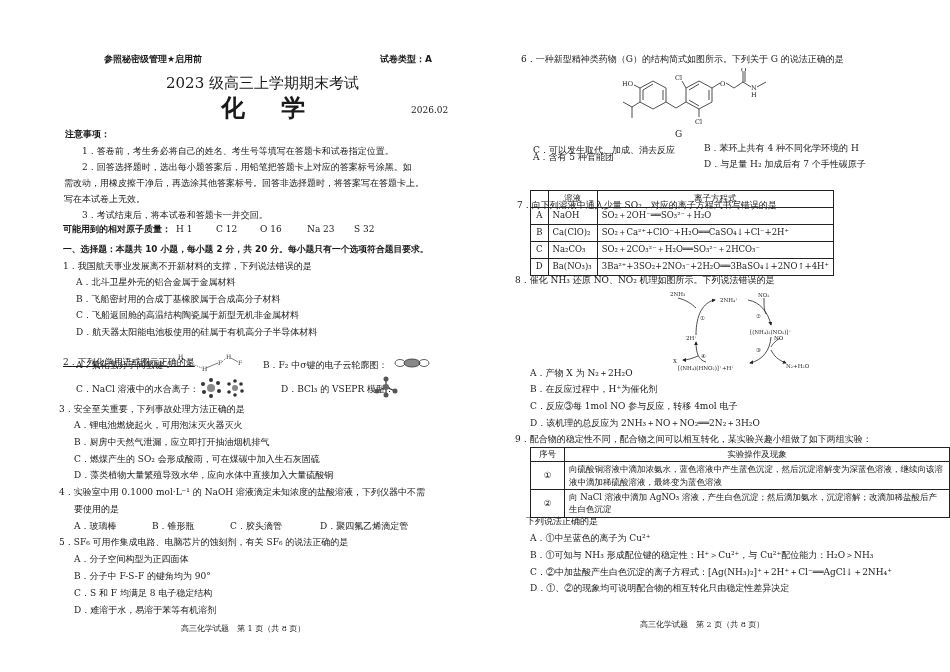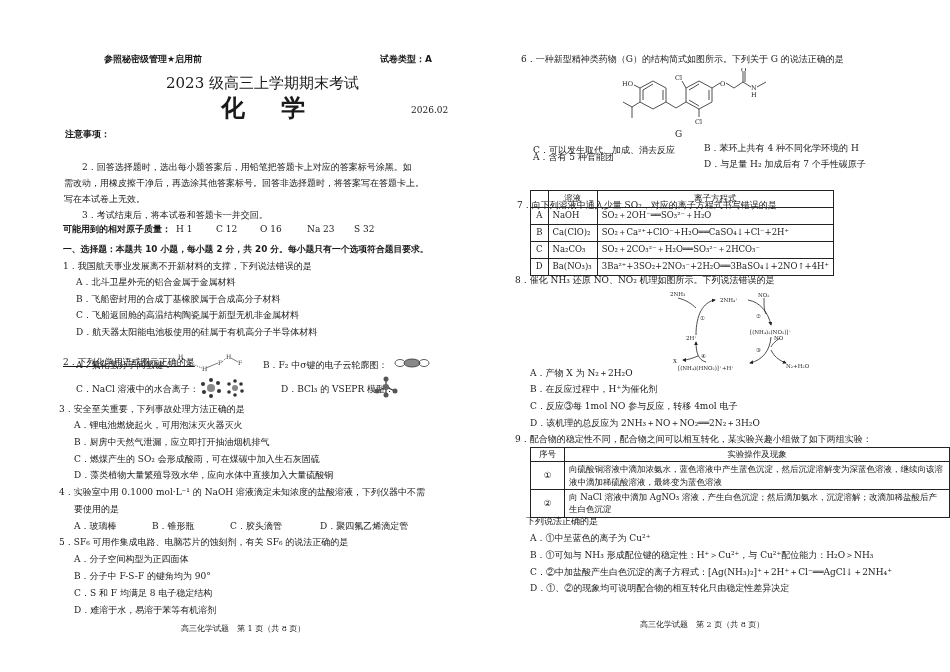--- a/index.html
+++ b/index.html
@@ -21,20 +21,21 @@
 <body>
 
 <div class="page" id="left">
   <div class="abs b sans" style="left:68px;top:53px;font-size:9px;margin-left:36px;">参照秘密级管理★启用前</div>
   <div class="abs b sans" style="left:380px;top:53px;font-size:9px;">试卷类型：A</div>
   <div class="abs" style="left:166px;top:73px;font-size:15px;">2023 级高三上学期期末考试</div>
   <div class="abs b" style="left:221px;top:92px;font-size:24px;letter-spacing:14px;">化  学</div>
   <div class="abs" style="left:411px;top:104px;font-size:9px;">2026.02</div>
 
   <div class="abs b sans" style="left:65px;top:128px;">注意事项：</div>
+  <div class="abs" style="left:82px;top:145px;">1．答卷前，考生务必将自己的姓名、考生号等填写在答题卡和试卷指定位置。</div>
   <div class="abs" style="left:82px;top:161px;">2．回答选择题时，选出每小题答案后，用铅笔把答题卡上对应的答案标号涂黑。如</div>
   <div class="abs" style="left:64px;top:177px;">需改动，用橡皮擦干净后，再选涂其他答案标号。回答非选择题时，将答案写在答题卡上。</div>
   <div class="abs" style="left:64px;top:193px;">写在本试卷上无效。</div>
   <div class="abs" style="left:82px;top:209px;">3．考试结束后，将本试卷和答题卡一并交回。</div>
 
   <div class="abs b sans" style="left:63px;top:223px;">可能用到的相对原子质量：</div>
   <div class="abs" style="left:176px;top:223px;">H 1</div>
   <div class="abs" style="left:216px;top:223px;">C 12</div>
   <div class="abs" style="left:260px;top:223px;">O 16</div>
   <div class="abs" style="left:307px;top:223px;">Na 23</div>

